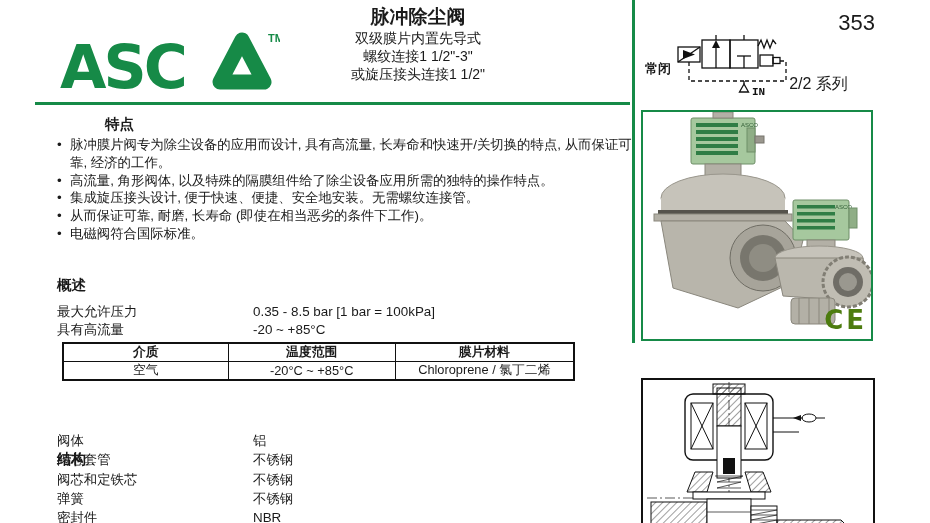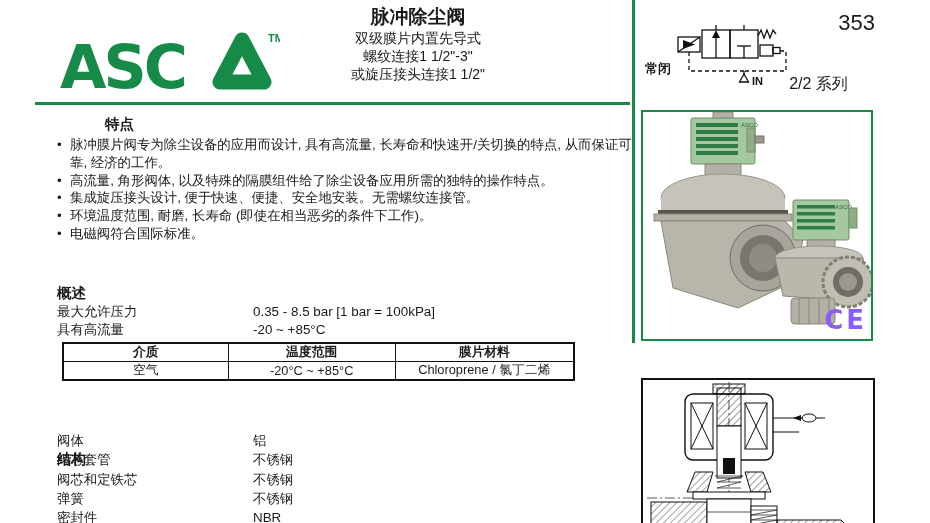--- a/index.html
+++ b/index.html
@@ -17,21 +17,21 @@
   .nc-label{left:645px;top:36px;font-size:13px;font-weight:bold;margin-top:24px;}
   .green-hr{left:35px;top:102px;width:595px;height:3px;background:#168a47;}
   .green-vline{left:632px;top:0;width:3px;height:343px;background:#168a47;}
 
   
   .sec-h{font-size:14.5px;font-weight:bold;}
   .features-h{left:57px;top:115px;padding-left:48px;}
   .features-list{left:57px;top:136px;width:577px;margin:0;padding:0;list-style:none;}
   .features-list li{font-size:13.4px;line-height:17.8px;padding-left:13px;position:relative;}
   .features-list .blt{position:absolute;left:0;top:0;}
-  .overview-h{left:57px;top:284px;}
+  .overview-h{left:57px;top:276px;}
   .kv{display:flex;font-size:13.4px;line-height:17px;}
   .kv .k{width:196px;flex:none;}
   .ov-rows{left:57px;top:303px;width:570px;}
   .ov-rows .kv{line-height:17.5px;}
   .ct-rows{left:57px;top:431px;width:570px;}
   .ct-rows .kv{line-height:19.3px;}
   .construction-h{left:57px;top:410px;margin-top:40px;}
 
   
   .spec-table{left:62px;top:342px;width:513px;border-collapse:collapse;font-size:12.8px;border-radius:14px;}
@@ -39,22 +39,22 @@
   .spec-table{border:2px solid #111;}
   .spec-table th{font-weight:bold;height:15px;}
   .spec-table .c1{width:166px;}
   .spec-table .c2{width:168px;}
   .spec-table .c3{width:179px;text-align:center;}
 
   
   .photo-box{left:641px;top:110px;width:228px;height:227px;border:2px solid #168a47;background:#fff;}
   .drawing-box{left:641px;top:378px;width:230px;height:160px;border:2px solid #111;background:#fff;overflow:hidden;}
   .ce-mark{position:absolute;right:4px;bottom:4px;font-size:26px;font-weight:bold;
-           font-family:"DejaVu Sans",sans-serif;letter-spacing:3px;color:#8b5cf6;}
-  .schematic{left:676px;top:22px;width:132px;height:68px;}
+           font-family:"DejaVu Sans",sans-serif;letter-spacing:3px;color:#4d7c0f;}
+  .schematic{left:676px;top:32px;width:132px;height:68px;font-family:Liberation Mono, monospace;}
 </style>
 </head>
 <body>
 
 <div class="page">
 
   <div class="abs logo-wrap">
     <svg width="220" height="72" viewBox="0 0 220 72">
       <text x="0" y="62" font-family="DejaVu Sans, sans-serif" font-size="60" font-weight="bold" letter-spacing="-3" fill="#168a47">ASC</text>
       <polygon points="160,56 182,14 204,56" fill="none" stroke="#168a47" stroke-width="15" stroke-linejoin="round"></polygon>
@@ -111,21 +111,21 @@
   </div>
 
   <div class="abs green-hr"></div>
   <div class="abs green-vline"></div>
 
   <div class="abs sec-h features-h">特点</div>
   <ul class="abs features-list">
     <li><span class="blt">•</span><span>脉冲膜片阀专为除尘设备的应用而设计, 具有高流量, 长寿命和快速开/关切换的特点, 从而保证可靠, 经济的工作。</span></li>
     <li><span class="blt">•</span><span>高流量, 角形阀体, 以及特殊的隔膜组件给了除尘设备应用所需的独特的操作特点。</span></li>
     <li><span class="blt">•</span><span>集成旋压接头设计, 便于快速、便捷、安全地安装。无需螺纹连接管。</span></li>
-    <li><span class="blt">•</span><span>环境温度范围, 耐磨, 长寿命 (即使在相当恶劣的条件下工作)。</span></li>
+    <li><span class="blt">•</span><span>从而保证可靠, 耐磨, 长寿命 (即使在相当恶劣的条件下工作)。</span></li>
     <li><span class="blt">•</span><span>电磁阀符合国际标准。</span></li>
   </ul>
 
   <div class="abs sec-h overview-h">概述</div>
   <div class="abs ov-rows">
     <div class="kv">
       <span class="k">最大允许压力</span>
       <span class="v">0.35 - 8.5 bar [1 bar = 100kPa]</span>
     </div>
     <div class="kv">

